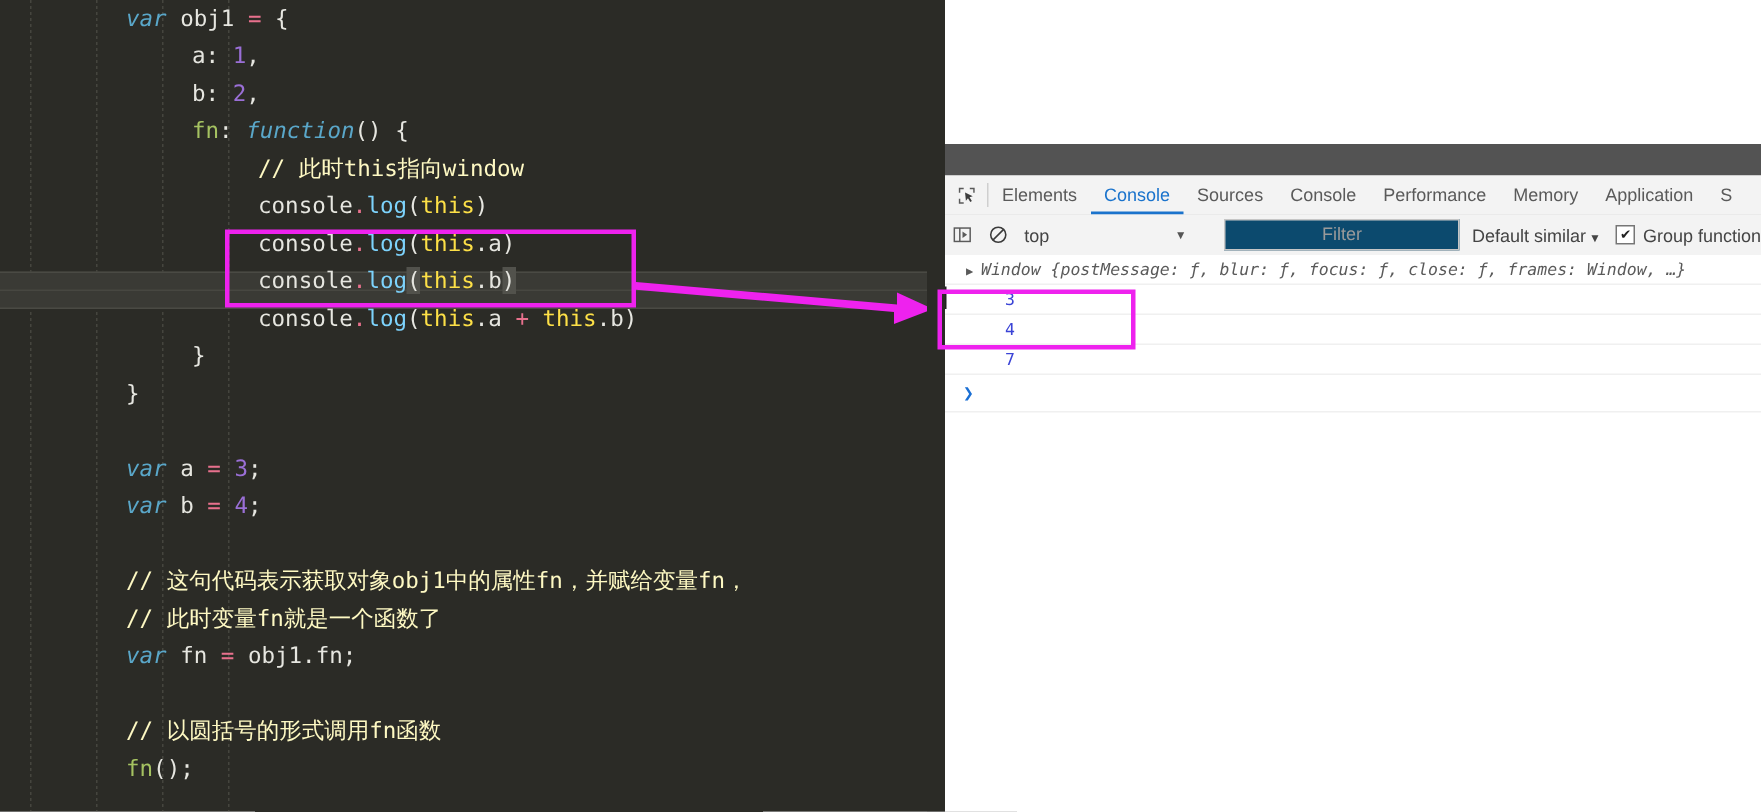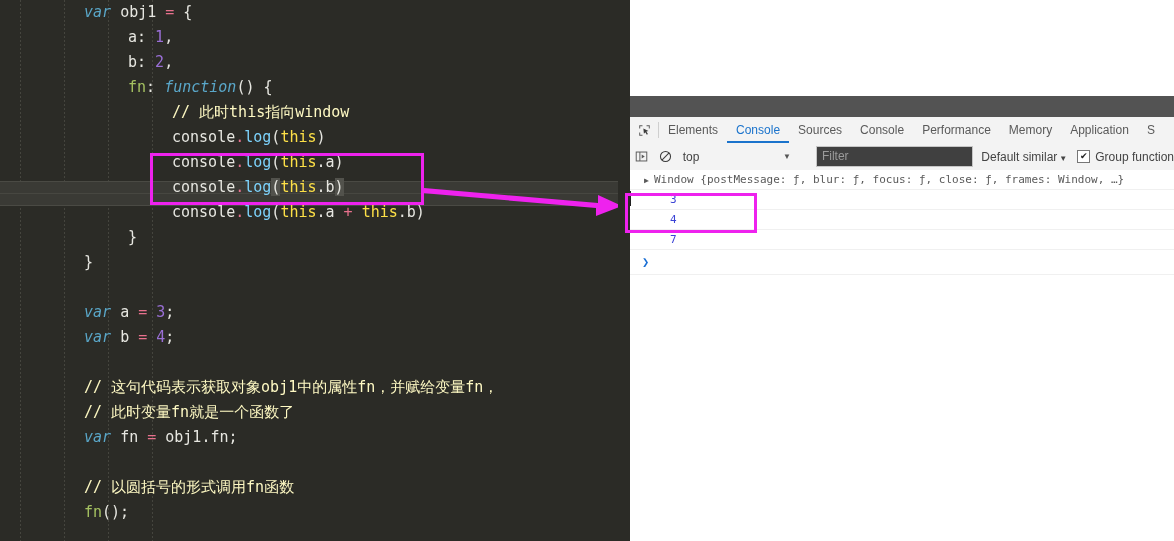--- a/index.html
+++ b/index.html
@@ -121,22 +121,22 @@
     background:#f3f3f3;border-bottom:1px solid #cdcdcd;
     display:flex;align-items:center;
   }
   .tb-icon{width:26px;height:27px;display:flex;align-items:center;justify-content:center;cursor:pointer;}
   .ctx-select{
     display:flex;align-items:center;justify-content:space-between;
     width:122px;height:19px;margin-left:4px;font-size:12px;color:#444;cursor:pointer;text-align:center;
   }
   .ctx-select .caret{font-size:8px;color:#555;margin-right:4px;}
   .filter-box{
-    width:158px;height:17px;border:1px solid #c6c6c6;background:#404040;
-    font-size:12px;color:#9a9a9a;padding:1px 5px;margin-left:20px;line-height:17px;
+    width:158px;height:17px;border:1px solid #c6c6c6;background:#0c4a6e;
+    font-size:12px;color:#9a9a9a;padding:1px 5px;margin-left:20px;line-height:17px;text-align:center;
   }
   .levels{font-size:12px;color:#444;margin-left:8px;cursor:pointer;white-space:nowrap;}
   .levels .caret{font-size:8px;margin-left:2px;}
   .grp{display:flex;align-items:center;margin-left:10px;font-size:12px;color:#444;white-space:nowrap;cursor:pointer;}
   .cb{
     width:11px;height:11px;border:1px solid #767676;background:#fff;
     margin-right:5px;display:flex;align-items:center;justify-content:center;
     font-size:9px;color:#222;line-height:1;
   }
 
@@ -144,21 +144,21 @@
     position:absolute;left:0;top:74px;width:544px;height:371px;background:#fff;
     font-family:"DejaVu Sans Mono","Liberation Mono",monospace;font-size:11px;
   }
   .c-row{
     position:relative;height:19px;line-height:19px;
     border-bottom:1px solid #f0f0f0;padding-left:14px;color:#303030;
   }
   .c-row .tri{
     display:inline-block;width:10px;color:#5a5a5a;font-size:8px;
   }
-  .c-obj{color:#5a5a5a;}
+  .c-obj{color:#5a5a5a;font-style:italic;}
   .c-num{color:#3b44d6;padding-left:26px;}
   .c-prompt{height:24px;line-height:24px;padding-left:12px;color:#1a6fd4;font-size:12px;
     border-bottom:1px solid #f0f0f0;}
   .caretbar{
     position:absolute;left:0;top:95px;width:1px;height:15px;background:#222;
   }
   
   .hl-rect2{
     position:absolute;left:625px;top:193px;width:132px;height:40px;
     border:3px solid #ee22ee;box-sizing:border-box;

